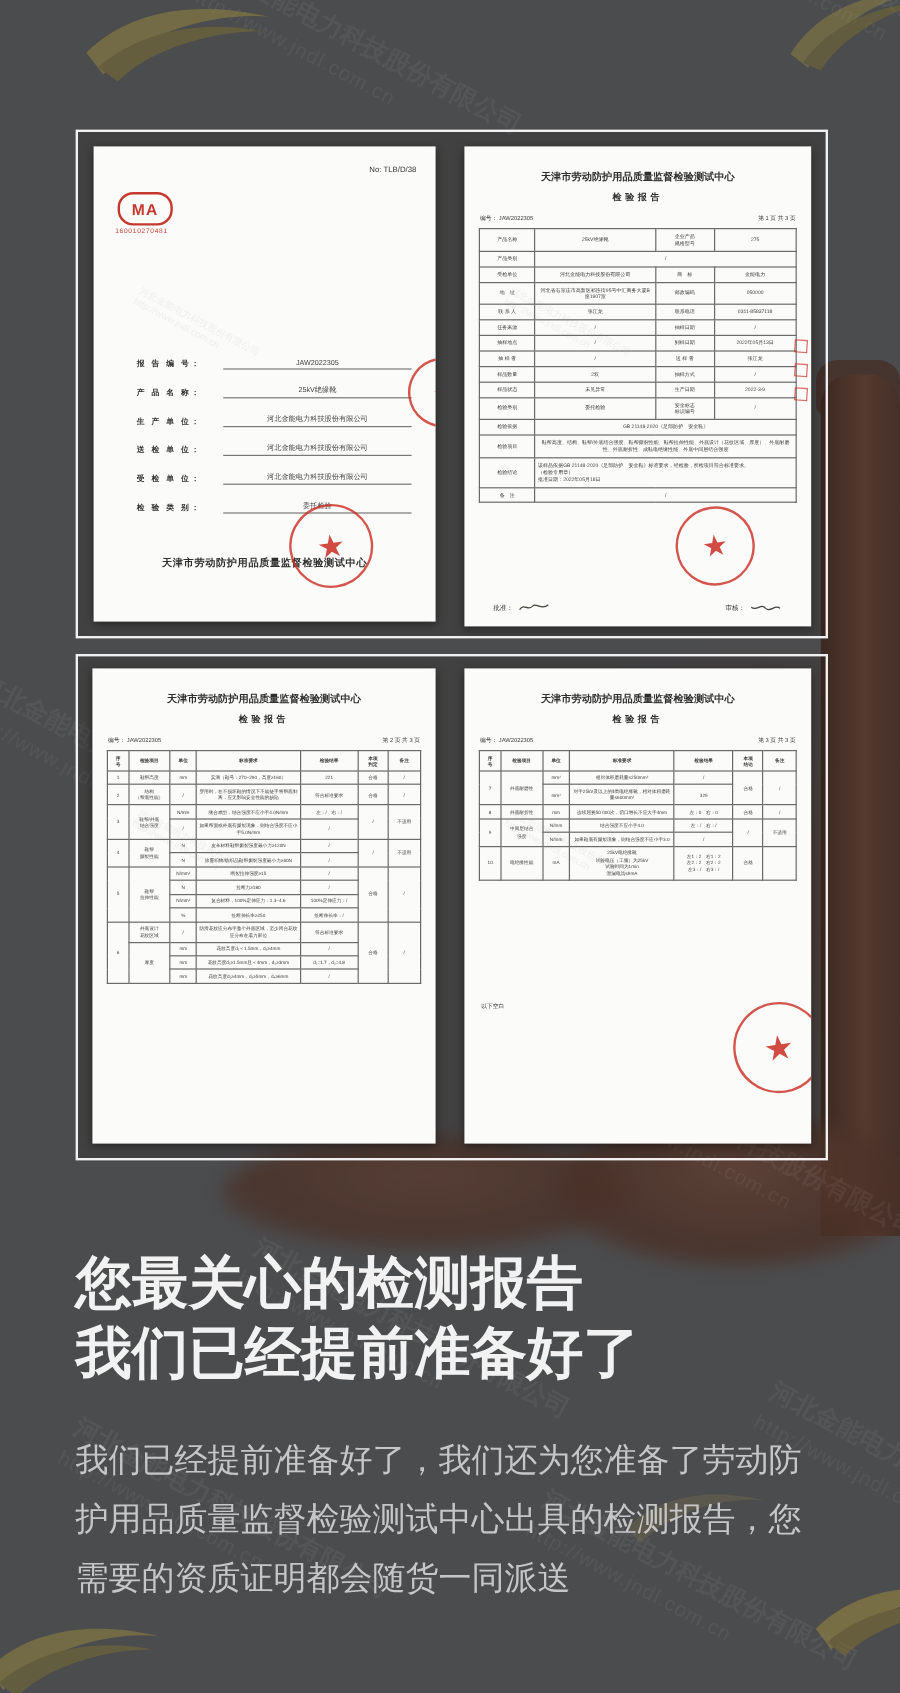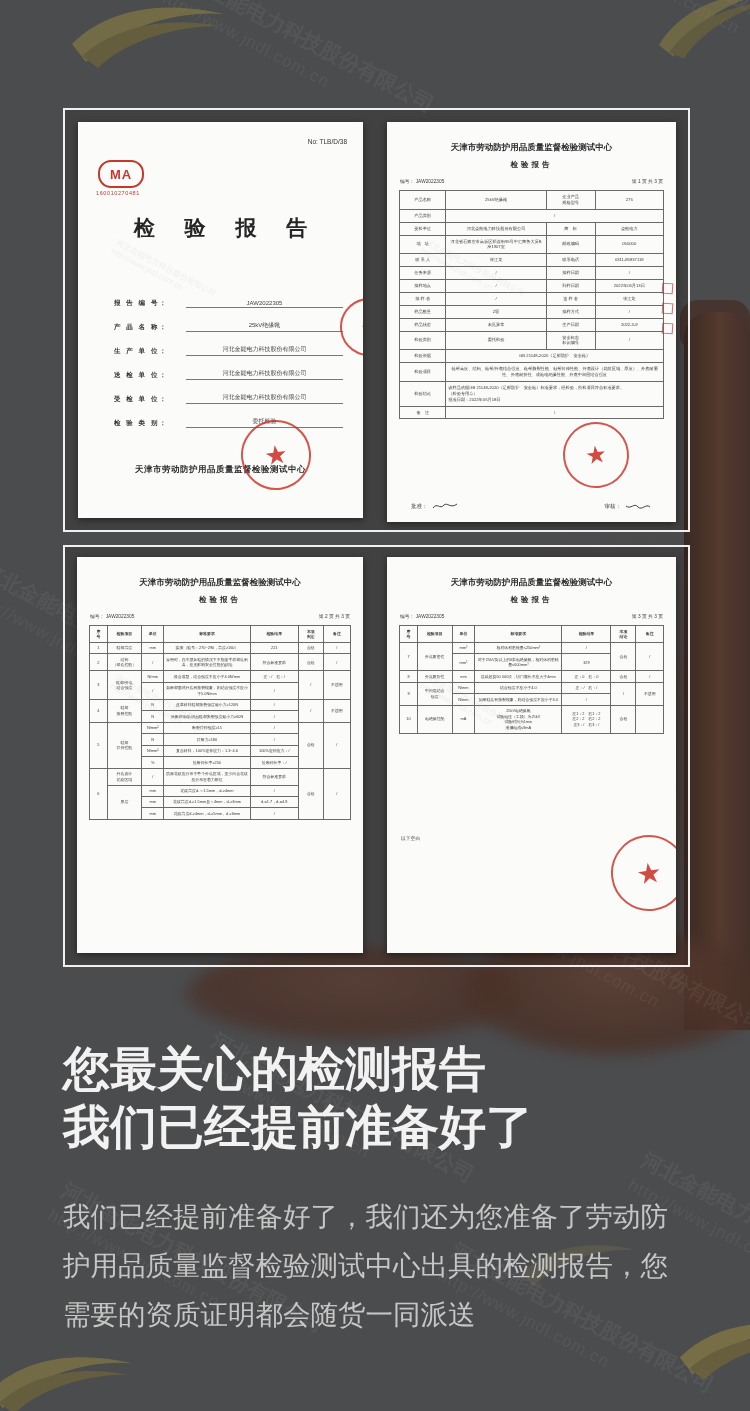--- a/index.html
+++ b/index.html
@@ -179,21 +179,20 @@
   <div class="doc doc1">
     <div class="doc-wm">
       <span>河北金能电力科技股份有限公司</span>
         <span>http://www.jndl.com.cn</span>
     </div>
     <div class="doc1-no">No: TLB/D/38</div>
     <div class="cma">
       <span class="cma-text">MA</span>
     </div>
     <div class="cma-num">160010270481</div>
-    <div class="doc1-title">检 验 报 告</div>
     <div class="fields">
       <div class="frow">
         <span class="flabel">报 告 编 号：</span>
         <span class="fvalue">JAW2022305</span>
       </div>
       <div class="frow">
         <span class="flabel">产 品 名 称：</span>
         <span class="fvalue">25kV绝缘靴</span>
       </div>
       <div class="frow">

